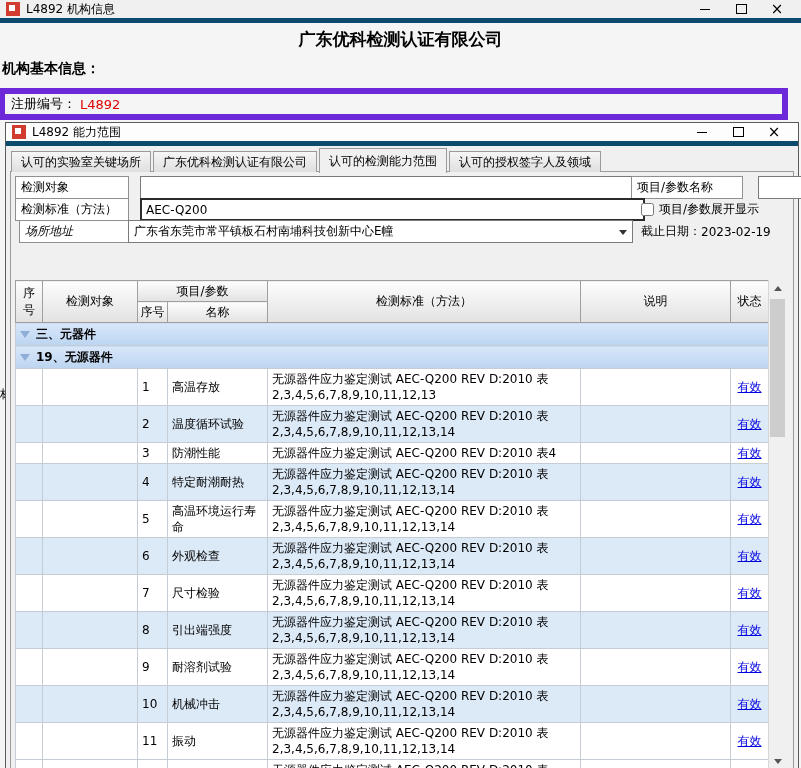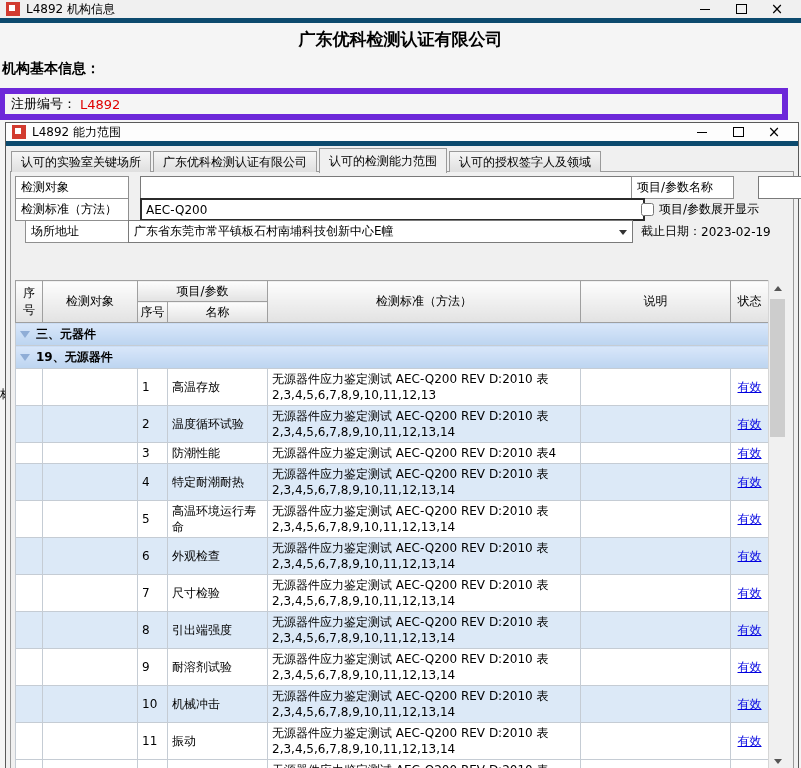--- a/index.html
+++ b/index.html
@@ -121,31 +121,31 @@
       <div class="tab">认可的实验室关键场所</div>
       <div class="tab">广东优科检测认证有限公司</div>
       <div class="tab active">认可的检测能力范围</div>
       <div class="tab">认可的授权签字人及领域</div>
     </div>
 
     <div class="panel">
 
       <div class="fcell" style="left:4px;top:4px;width:114px;">检测对象</div>
       <input class="finput" style="left: 117px; top: 4px; width: 505px;" value="">
-      <div class="fcell" style="left:620px;top:4px;width:103px;">项目/参数名称</div>
+      <div class="fcell" style="left:620px;top:4px;width:112px;">项目/参数名称</div>
       <input class="finput" style="left: 735px; top: 4px; width: 47px;" value="">
 
       <div class="fcell" style="left:4px;top:26px;width:114px;">检测标准（方法）</div>
       <input class="finput focused" style="left: 117px; top: 26px; width: 505px;" value="AEC-Q200">
       <div class="chk-wrap" style="left:630px;top:26px;">
         <input type="checkbox" style="">
         <span>项目/参数展开显示</span>
       </div>
 
-      <div class="fcell" style="left:14px;top:48px;width:114px;">场所地址</div>
+      <div class="fcell" style="left:8px;top:48px;width:114px;font-style:italic;">场所地址</div>
       <div class="fake-select" style="left:117px;top:48px;width:505px;">
         <span>广东省东莞市常平镇板石村南埔科技创新中心E幢</span>
         <span class="dd-arrow"></span>
       </div>
       <div class="plain-text" style="left:630px;top:48px;">
         <span>截止日期：</span>
         <span>2023-02-19</span>
       </div>
 
       <div class="btn" style="left:342px;top:80px;">查询</div>

